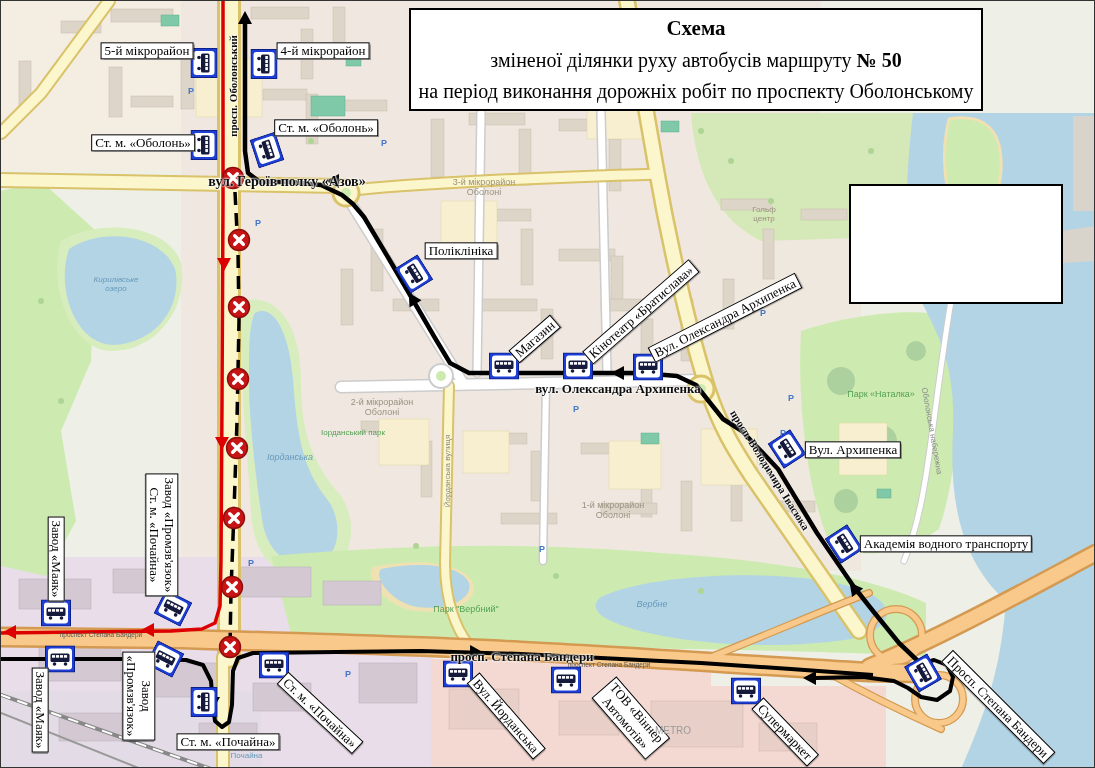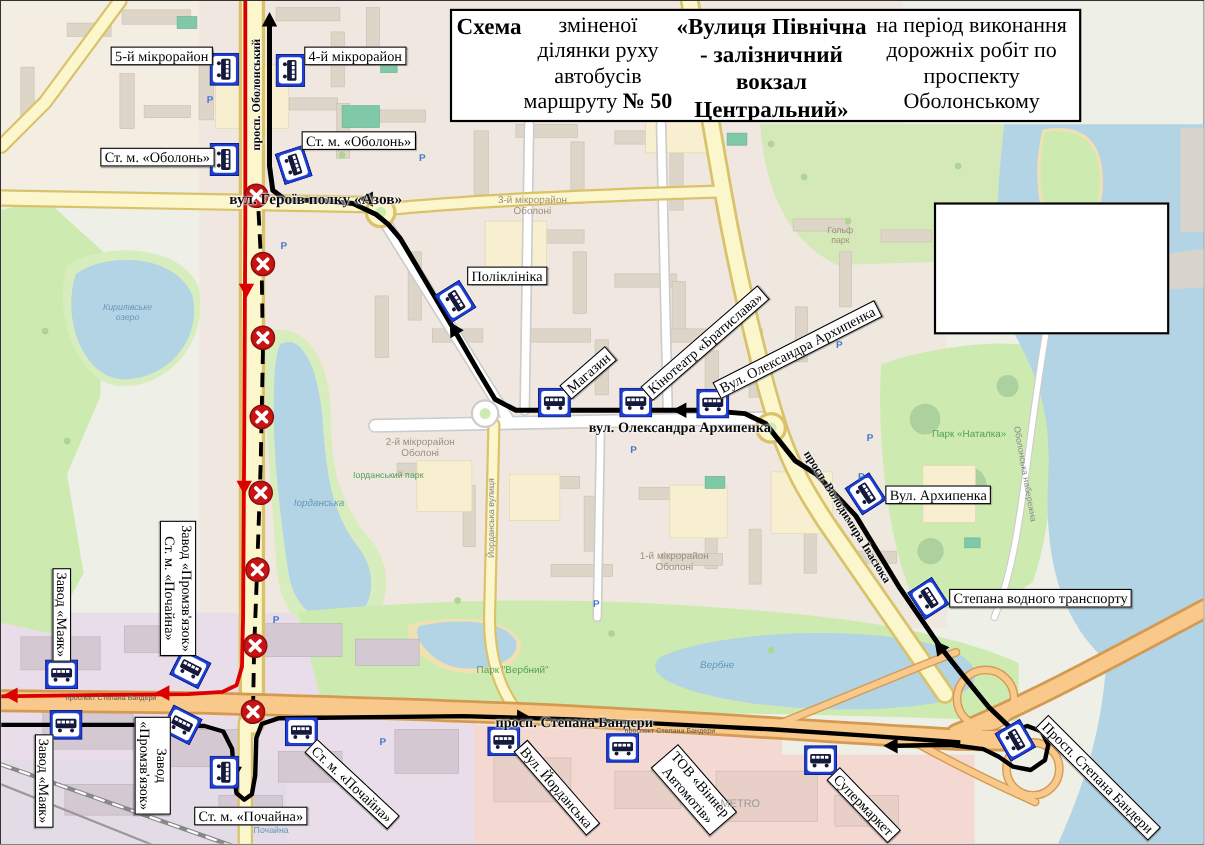--- a/index.html
+++ b/index.html
@@ -13,21 +13,21 @@
       white-space:nowrap;text-align:center;box-shadow:1px 1px 1px rgba(0,0,0,.35)}
   .street-label{position:absolute;font-family:"Liberation Serif",serif;
       font-weight:bold;color:#0d0d0d;white-space:nowrap;
       text-shadow:0 0 2px #fff,0 0 2px #fff,0 0 3px #fff}
   .map-label{position:absolute;font-family:"Liberation Sans",sans-serif;
       white-space:nowrap;text-align:center;line-height:1.12}
   .park-marker{position:absolute;font:bold 9px "Liberation Sans",sans-serif;
       color:#4477cc}
   #title-box{position:absolute;left:408px;top:7px;width:574px;height:103px;
       background:#fff;border:2px solid #000;box-sizing:border-box;
-      display:flex;flex-direction:row;justify-content:space-around;
+      display:flex;flex-direction:column;justify-content:space-around;
       text-align:center;padding:2px 4px;color:#000}
   #title-box .t1{font-weight:bold;font-size:21px}
   #title-box .t2{font-size:20px}
   #title-box .t3{font-weight:bold;font-size:21px}
   #title-box .t4{font-size:20px}
   #legend-box{position:absolute;left:848px;top:183px;width:214px;height:120px;
       background:#fff;border:2px solid #000;box-sizing:border-box}
 </style>
 </head>
 <body>
@@ -388,21 +388,21 @@
       <div class="stop-label" style="left: 640px; top: 311px; transform: translate(-50%, -50%) rotate(-41deg);">
         <div>Кінотеатр «Братислава»</div>
       </div>
       <div class="stop-label" style="left: 724px; top: 317px; transform: translate(-50%, -50%) rotate(-27deg);">
         <div>Вул. Олександра Архипенка</div>
       </div>
       <div class="stop-label" style="left: 852px; top: 449px; transform: translate(-50%, -50%) rotate(0deg);">
         <div>Вул. Архипенка</div>
       </div>
       <div class="stop-label" style="left: 945px; top: 543px; transform: translate(-50%, -50%) rotate(0deg);">
-        <div>Степана водного транспорту</div>
+        <div>Академія водного транспорту</div>
       </div>
       <div class="stop-label" style="left: 161px; top: 534px; transform: translate(-50%, -50%) rotate(90deg);">
         <div>Завод «Промзв'язок»</div>
         <div>Ст. м. «Почайна»</div>
       </div>
       <div class="stop-label" style="left: 55px; top: 558px; transform: translate(-50%, -50%) rotate(90deg);">
         <div>Завод «Маяк»</div>
       </div>
       <div class="stop-label" style="left: 39px; top: 709px; transform: translate(-50%, -50%) rotate(90deg);">
         <div>Завод «Маяк»</div>
@@ -474,21 +474,21 @@
         <div>Вербне</div>
       </div>
       <div class="map-label" style="left: 672px; top: 730px; transform: translate(-50%, -50%) rotate(0deg); font-size: 10px; color: rgb(153, 153, 153);">
         <div>METRO</div>
       </div>
       <div class="map-label" style="left: 223px; top: 755px; transform: translate(-50%, -50%) rotate(0deg); font-size: 8px; color: rgb(102, 153, 187); padding-left: 45px;">
         <div>Почайна</div>
       </div>
       <div class="map-label" style="left: 763px; top: 214px; transform: translate(-50%, -50%) rotate(0deg); font-size: 8px; color: rgb(155, 145, 129);">
         <div>Гольф</div>
-        <div>парк</div>
+        <div>центр</div>
       </div>
       <div class="map-label" style="left: 447px; top: 470px; transform: translate(-50%, -50%) rotate(-90deg); font-size: 8px; color: rgb(138, 138, 138);">
         <div>Йорданська вулиця</div>
       </div>
       <div class="map-label" style="left: 352px; top: 432px; transform: translate(-50%, -50%) rotate(0deg); font-size: 8px; color: rgb(85, 160, 85);">
         <div>Іорданський парк</div>
       </div>
       <div class="map-label" style="left: 930px; top: 430px; transform: translate(-50%, -50%) rotate(80deg); font-size: 8px; color: rgb(138, 138, 138);">
         <div>Оболонська набережна</div>
       </div>
@@ -508,17 +508,16 @@
       <div class="park-marker" style="left: 347px; top: 673px; transform: translate(-50%, -50%);">P</div>
       <div class="park-marker" style="left: 782px; top: 432px; transform: translate(-50%, -50%);">P</div>
       <div class="park-marker" style="left: 541px; top: 548px; transform: translate(-50%, -50%);">P</div>
     </div>
 
   <div id="legend-box"></div>
 
   <div id="title-box">
     <div class="t1">Схема</div>
     <div class="t2"><span>зміненої ділянки руху автобусів маршруту </span><b>№ 50</b></div>
-    <div class="t3">«Вулиця Північна - залізничний вокзал Центральний»</div>
     <div class="t4">на період виконання дорожніх робіт по проспекту Оболонському</div>
   </div>
 
 </div>
 
 </body></html>

